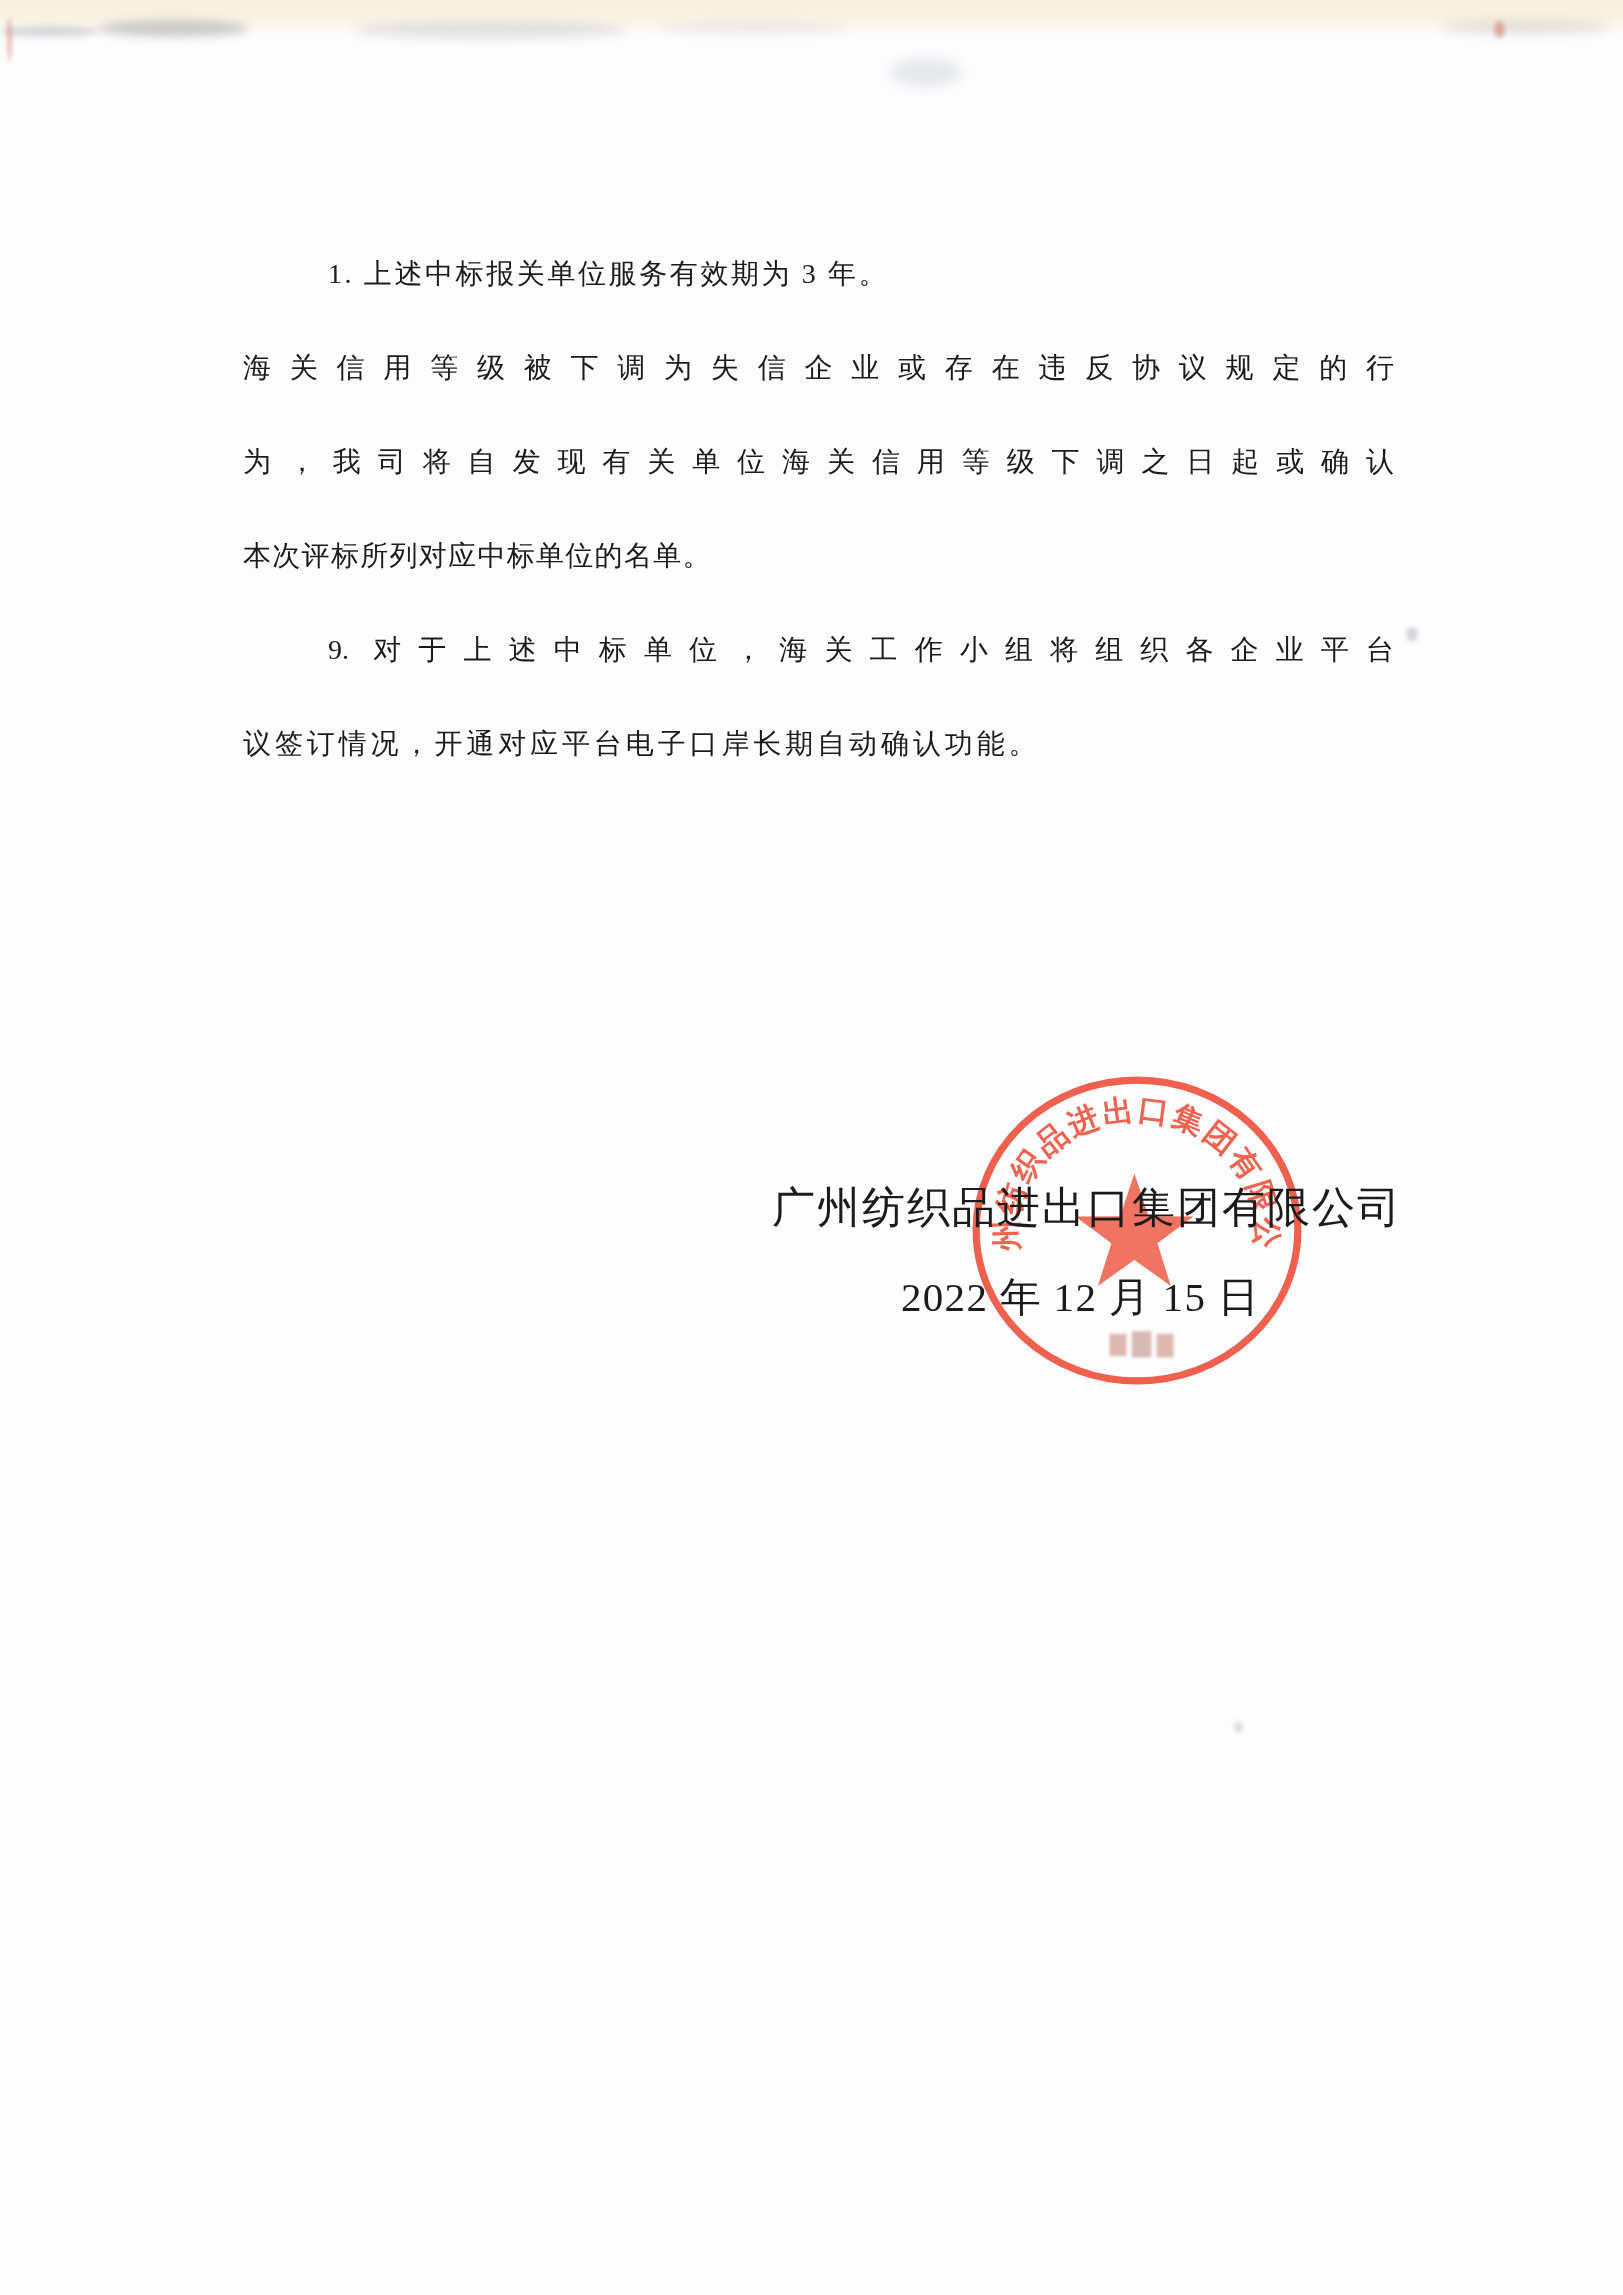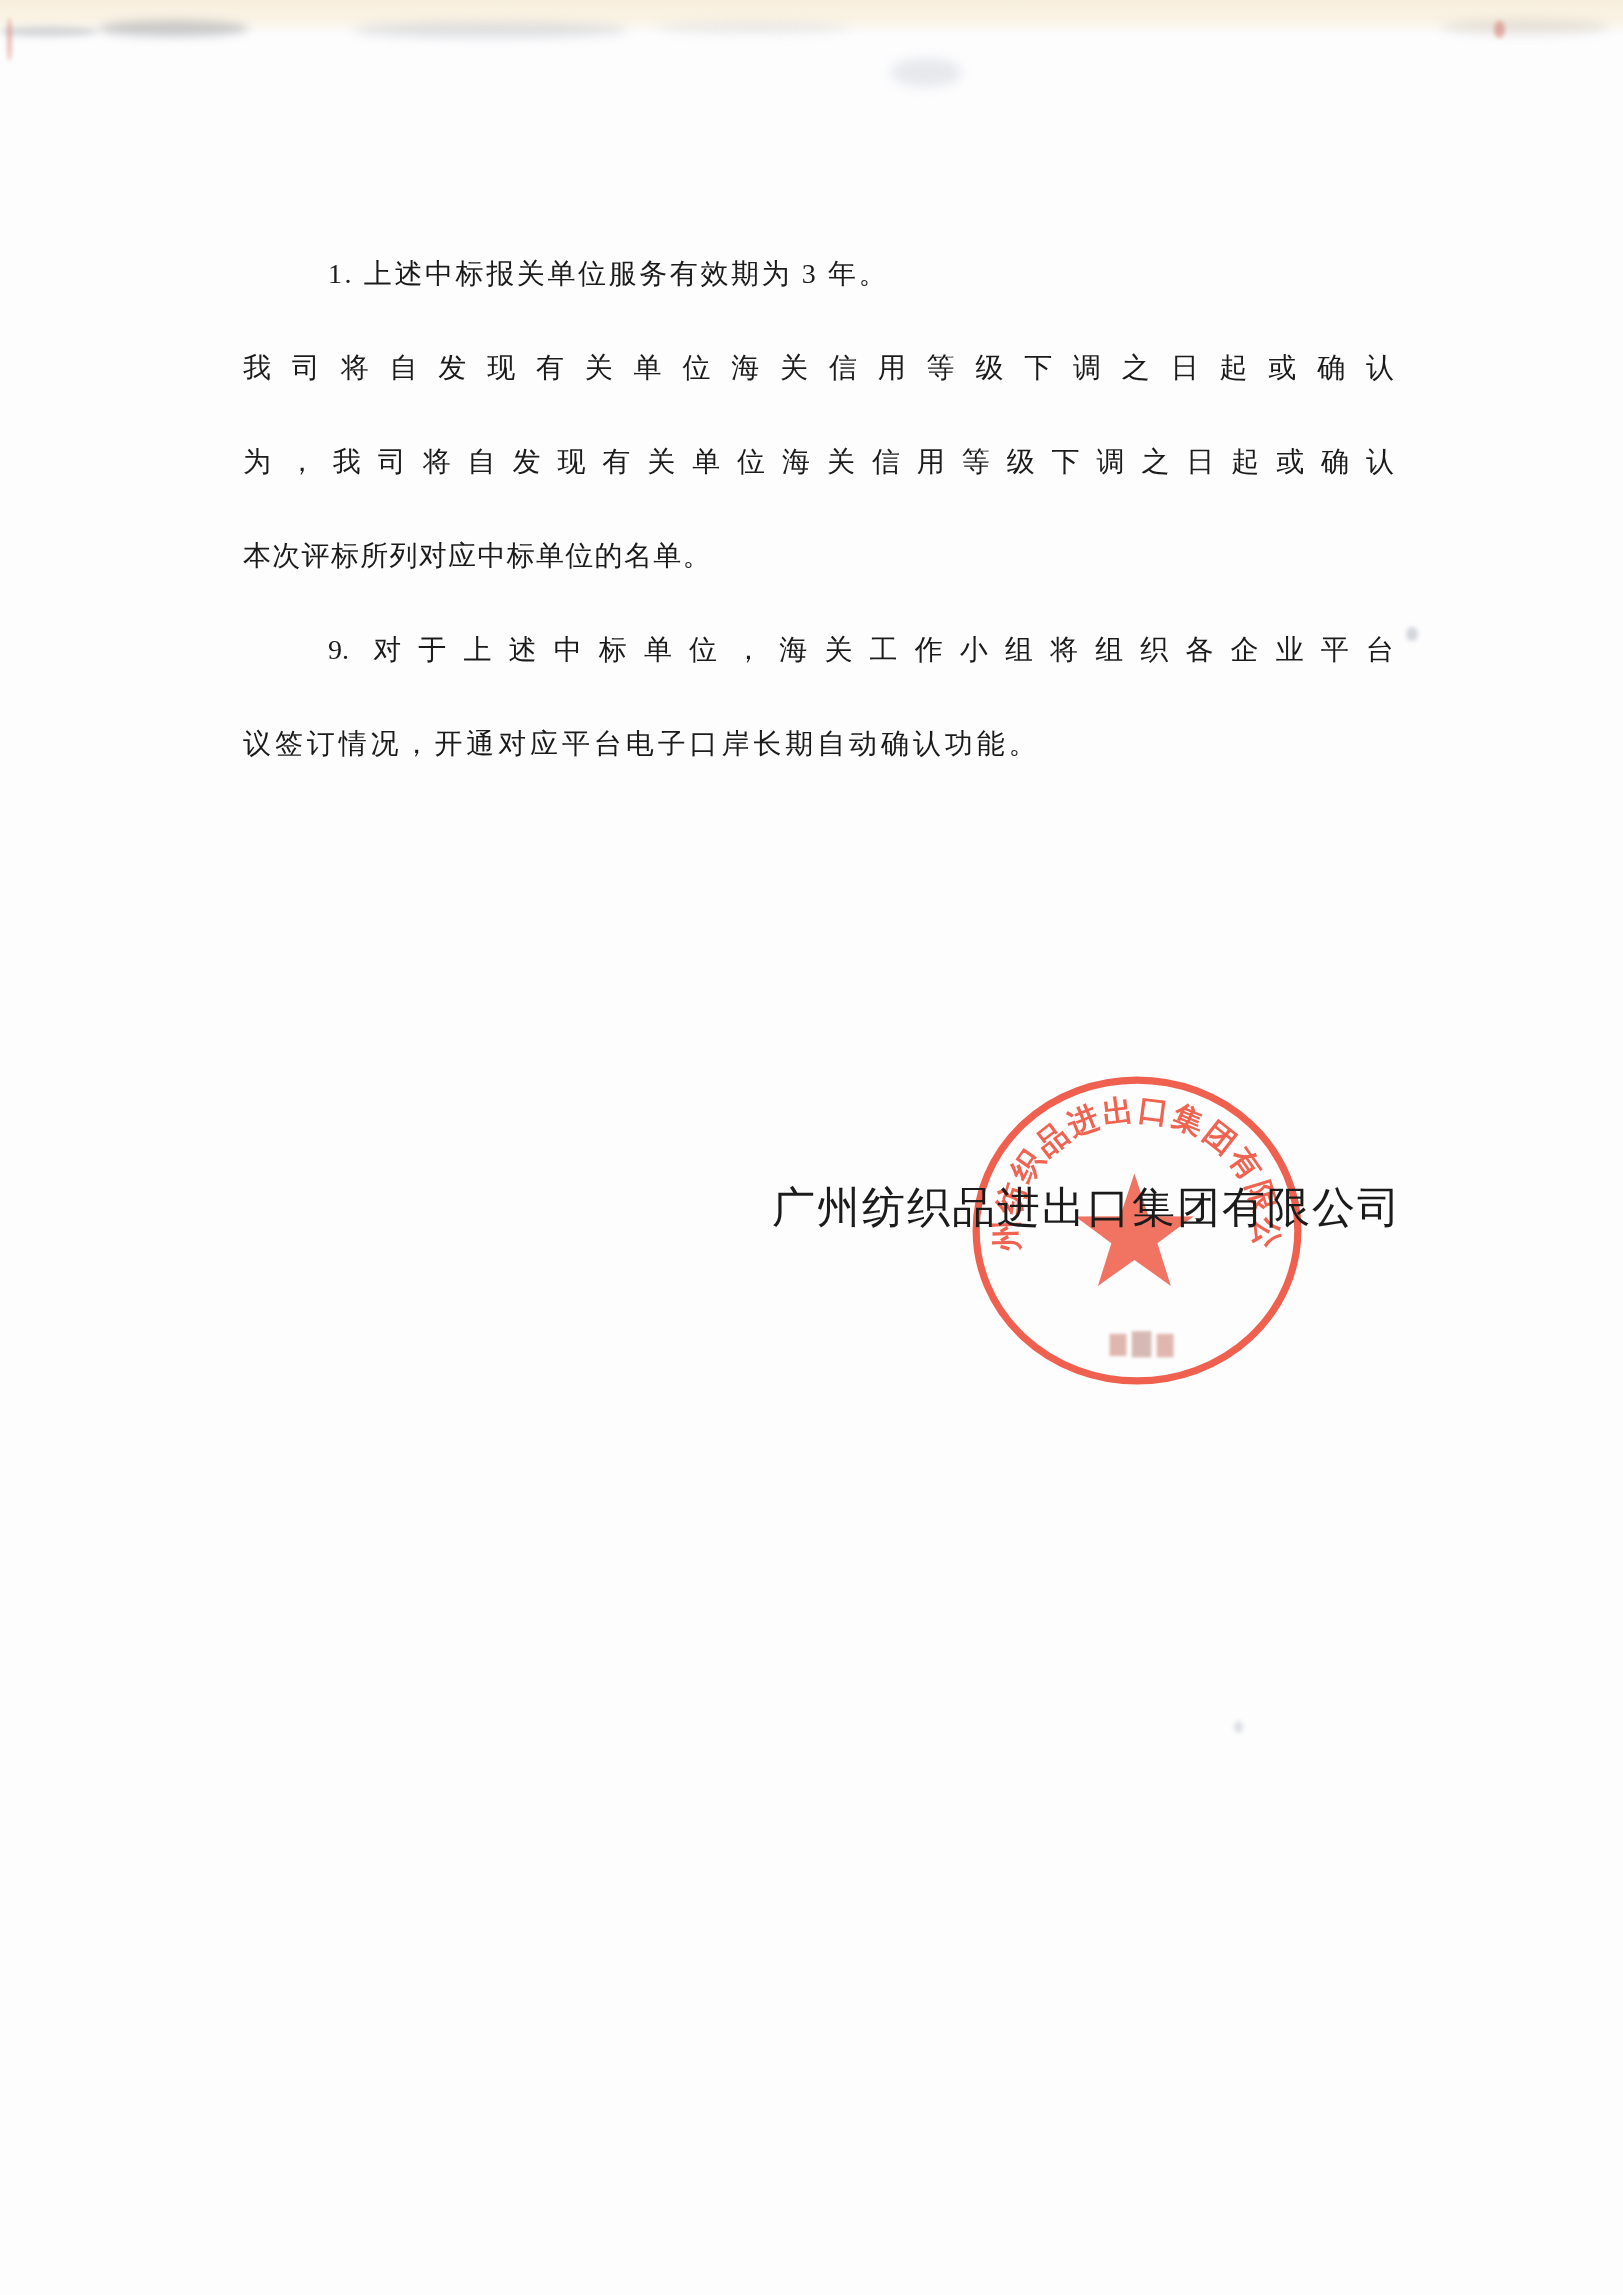--- a/index.html
+++ b/index.html
@@ -73,21 +73,21 @@
     <div class="smudge sm6"></div>
     <div class="smudge red-speck-1"></div>
     <div class="smudge red-speck-2"></div>
   </div>
   <div class="smudge sm4"></div>
   <div class="smudge speck-a"></div>
   <div class="smudge speck-b"></div>
 
   <div class="body-text">
     <div class="line indent ls4">1. 上述中标报关单位服务有效期为 3 年。</div>
-    <div class="line just">我司将自发现有关单位海关信用等级下调之日起或确认</div>
+    <div class="line just">海关信用等级被下调为失信企业或存在违反协议规定的行</div>
     <div class="line just">为，我司将自发现有关单位海关信用等级下调之日起或确认</div>
     <div class="line ls2">本次评标所列对应中标单位的名单。</div>
     <div class="line indent just">9. 对于上述中标单位，海关工作小组将组织各企业平台</div>
     <div class="line ls6">议签订情况，开通对应平台电子口岸长期自动确认功能。</div>
   </div>
 
   <svg class="seal-svg" viewBox="-260 -250 520 500" xmlns="http://www.w3.org/2000/svg">
     <defs>
       <filter id="blur1" x="-50%" y="-50%" width="200%" height="200%">
         <feGaussianBlur stdDeviation="2.2"></feGaussianBlur>
@@ -104,15 +104,16 @@
     <polygon transform="translate(-4,8)" points="0,-95 21.7,-29.9 90.4,-29.4 35.2,11.4 55.8,76.9 0,37 -55.8,76.9 -35.2,11.4 -90.4,-29.4 -21.7,-29.9" fill="#ef5b45" opacity="0.85"></polygon>
 
     <g filter="url(#blur1)" opacity="0.55">
       <rect x="-42" y="158" width="26" height="34" fill="#c97f70"></rect>
       <rect x="-8" y="154" width="30" height="40" fill="#b98276"></rect>
       <rect x="30" y="158" width="26" height="36" fill="#c97f70"></rect>
     </g>
   </svg>
 
   <div class="signature">广州纺织品进出口集团有限公司</div>
+  <div class="doc-date">2022 年 12 月 15 日</div>
 
 </div>
 
 
 </body></html>

